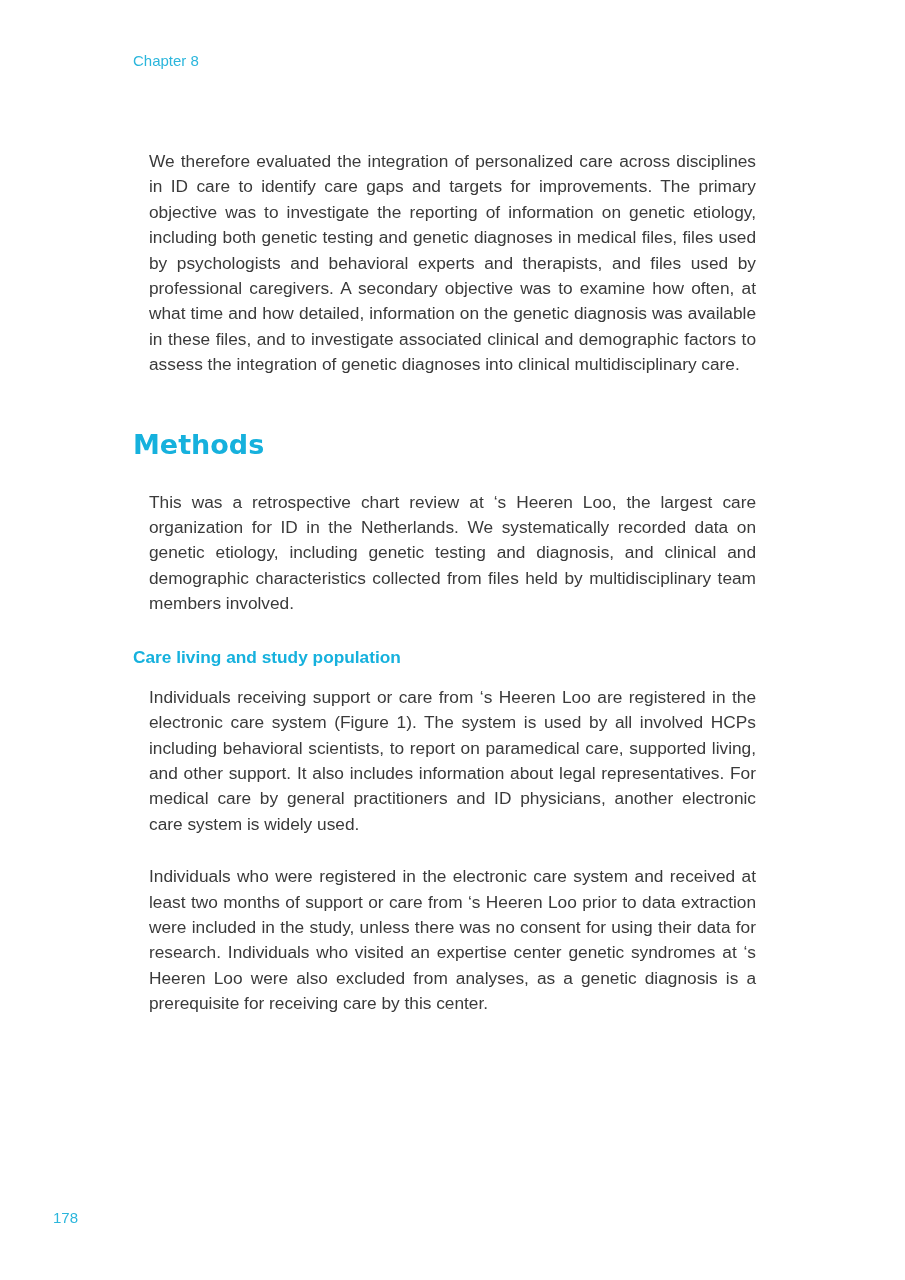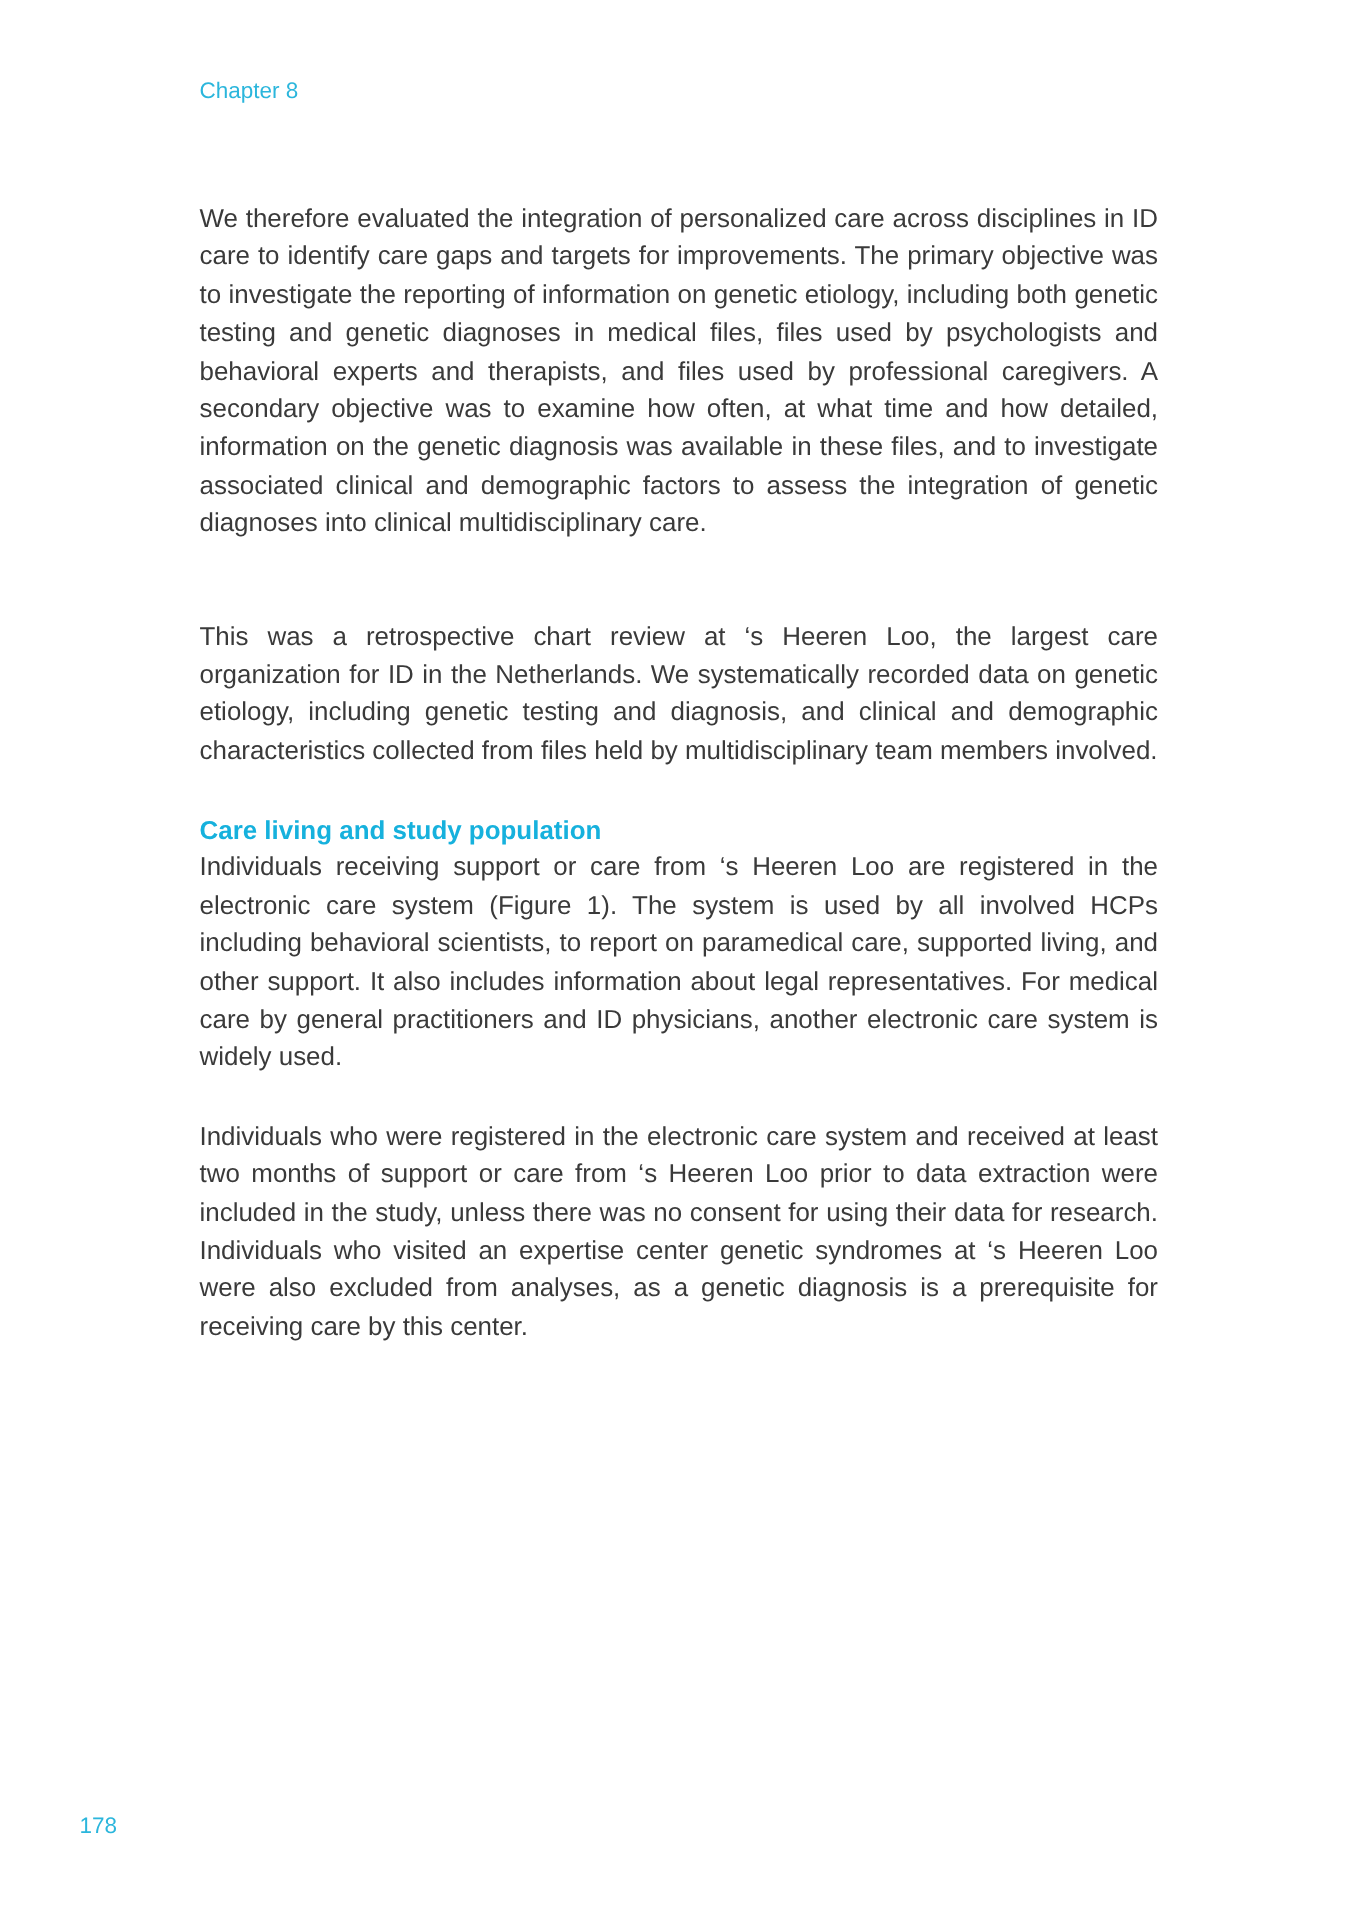--- a/index.html
+++ b/index.html
@@ -8,21 +8,21 @@
     .running-head {
       position: absolute; left: 133px; top: 52px;
       font-family: "Liberation Sans", sans-serif;
       font-size: 15px; color: #2bb6dc;
     }
     .content {
       position: absolute; left: 133px; top: 133px; width: 639px;
       font-family: "Liberation Sans", sans-serif;
       font-size: 17.3px; line-height: 25.4px; color: #3a3a3a;
     }
-    .content p { margin: 0; text-align: justify; }
+    .content p { margin: 16px; text-align: justify; }
     .intro { margin-bottom: 50px !important; }
     h1.section {
       margin: 0 0 28px 0; font-family: "DejaVu Sans", sans-serif;
       font-weight: bold; font-size: 27px; line-height: 34px; color: #16b1dd;
     }
     h2.sub {
       margin: 0; font-family: "Liberation Sans", sans-serif;
       font-weight: bold; font-size: 17.3px; line-height: 24px; color: #16b1dd;
     }
     .gap-l { margin-top: 28px !important; }
@@ -35,20 +35,21 @@
   </style>
 </head>
 <body>
 
 <div class="page">
   <div class="running-head">Chapter 8</div>
 
   <div class="content">
     <p class="intro">We therefore evaluated the integration of personalized care across disciplines in ID care to identify care gaps and targets for improvements. The primary objective was to investigate the reporting of information on genetic etiology, including both genetic testing and genetic diagnoses in medical files, files used by psychologists and behavioral experts and therapists, and files used by professional caregivers. A secondary objective was to examine how often, at what time and how detailed, information on the genetic diagnosis was available in these files, and to investigate associated clinical and demographic factors to assess the integration of genetic diagnoses into clinical multidisciplinary care.</p>
 
+    <h1 class="section">Methods</h1>
 
     <p>This was a retrospective chart review at ‘s Heeren Loo, the largest care organization for ID in the Netherlands. We systematically recorded data on genetic etiology, including genetic testing and diagnosis, and clinical and demographic characteristics collected from files held by multidisciplinary team members involved.</p>
 
     <h2 class="sub gap-l">Care living and study population</h2>
     <p>Individuals receiving support or care from ‘s Heeren Loo are registered in the electronic care system (Figure 1). The system is used by all involved HCPs including behavioral scientists, to report on paramedical care, supported living, and other support. It also includes information about legal representatives. For medical care by general practitioners and ID physicians, another electronic care system is widely used.</p>
     <p class="gap-p">Individuals who were registered in the electronic care system and received at least two months of support or care from ‘s Heeren Loo prior to data extraction were included in the study, unless there was no consent for using their data for research. Individuals who visited an expertise center genetic syndromes at ‘s Heeren Loo were also excluded from analyses, as a genetic diagnosis is a prerequisite for receiving care by this center.</p>
   </div>
 
   <div class="page-number">178</div>
 </div>

